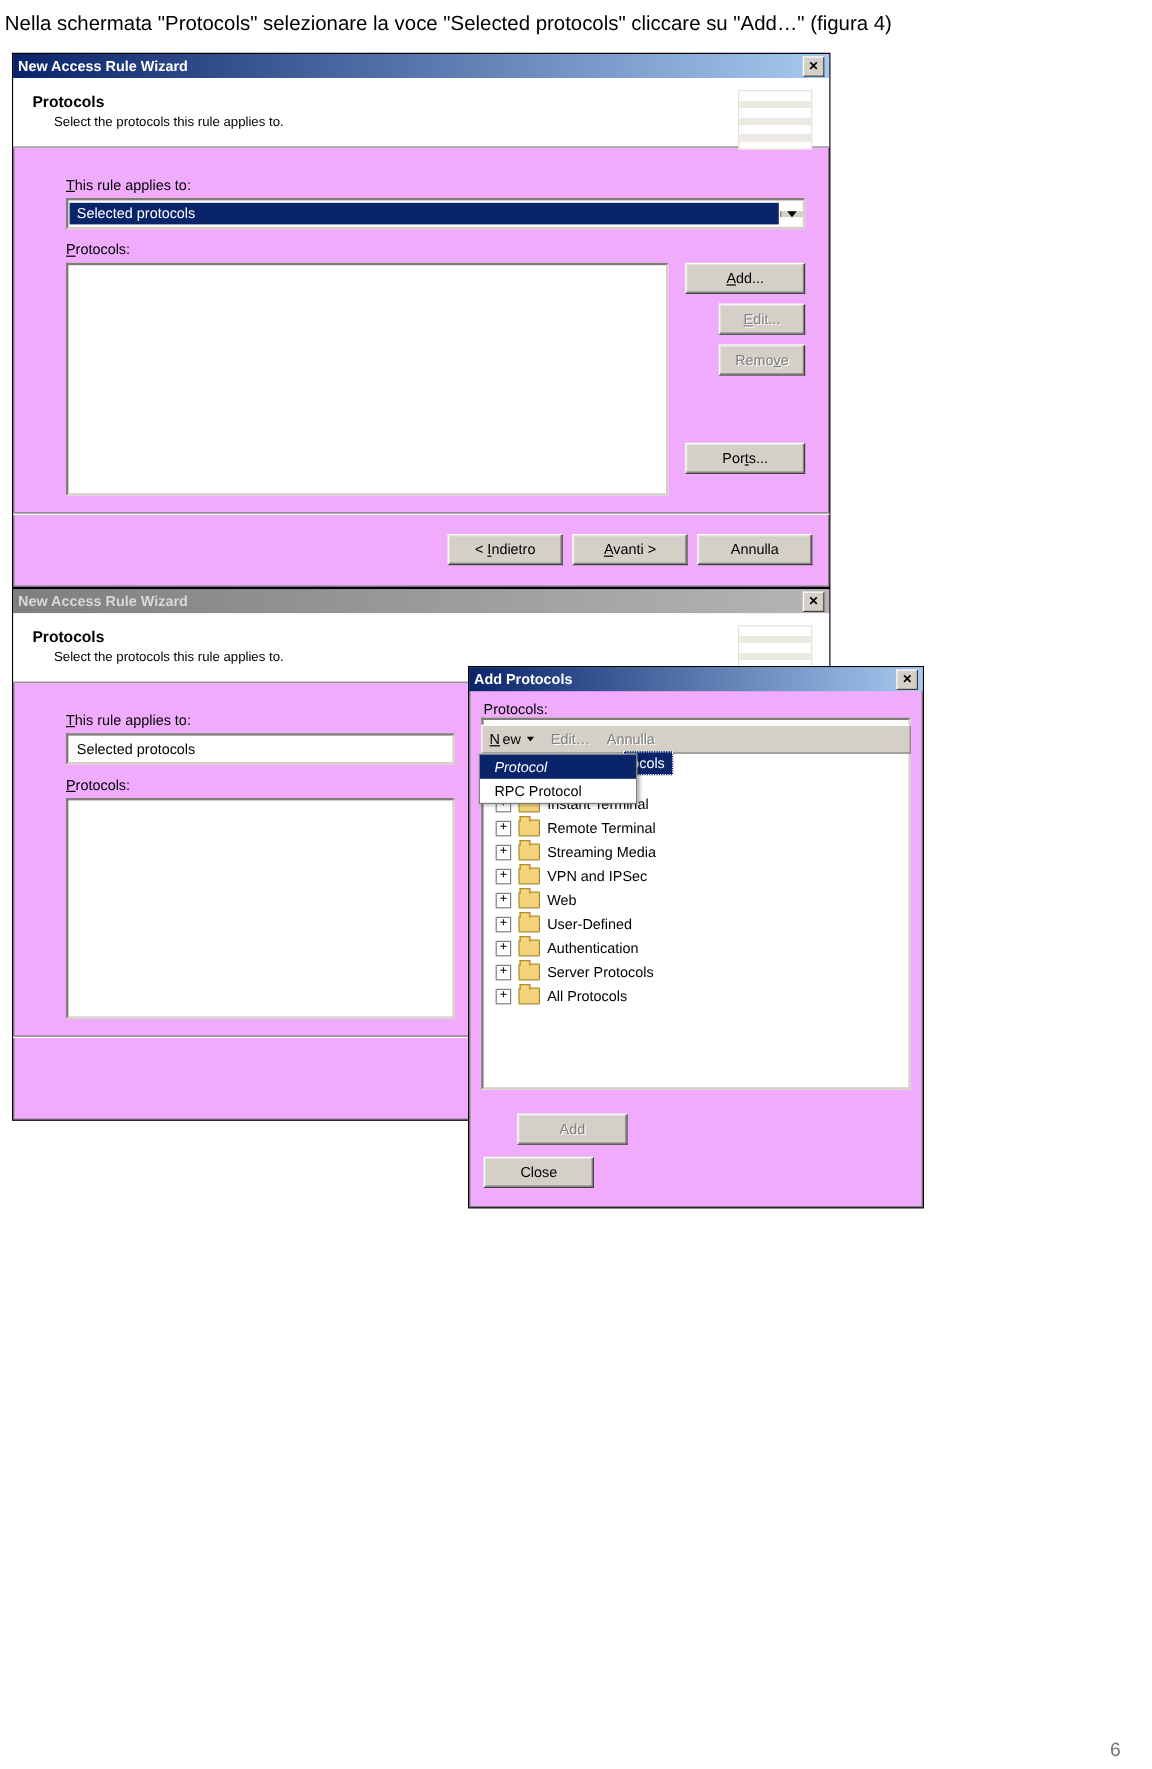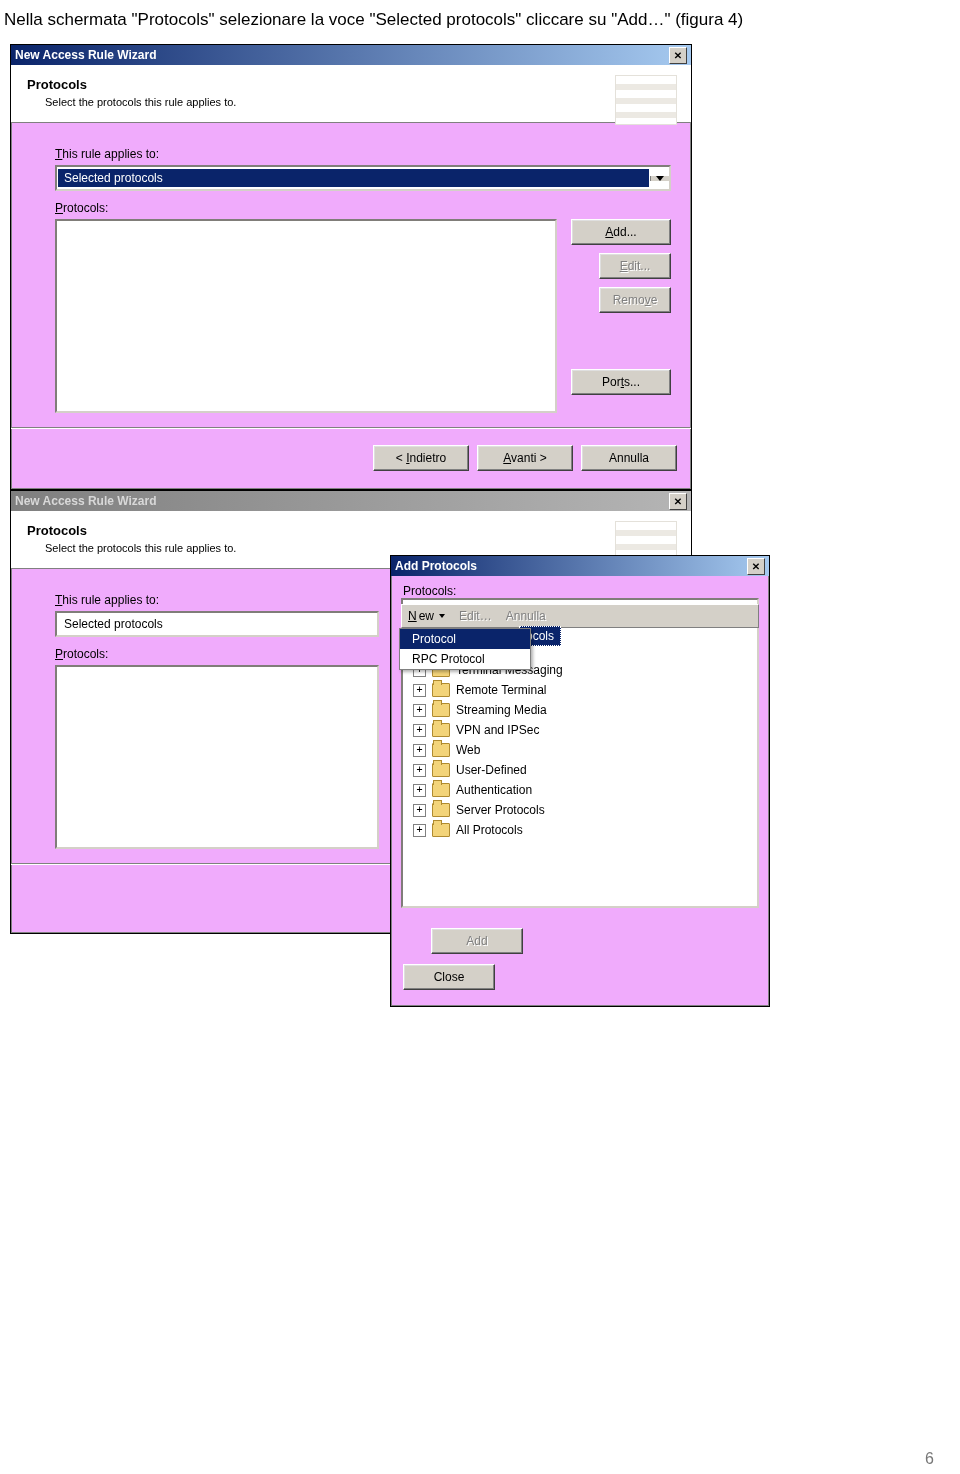--- a/index.html
+++ b/index.html
@@ -42,21 +42,21 @@
   .stack .dlg.back{position:absolute;left:0;top:0;width:680px;}
   .stack .dlg.front{position:absolute;left:380px;top:65px;width:378px;}
 
   .toolbar{background:#d4d0c8;border:1px solid #fff;border-right-color:#808080;border-bottom-color:#808080;padding:4px 6px;margin:4px 6px 2px 6px;font-size:12px;display:flex;gap:14px;}
   .toolbar .itm{display:inline-flex;align-items:center;gap:2px;}
   .toolbar .disabled{color:#808080;text-shadow:1px 1px 0 #fff;}
   .tri-small{width:0;height:0;border-left:3px solid transparent;border-right:3px solid transparent;border-top:4px solid #000;display:inline-block;margin-left:3px;}
 
   .menu-pop{position:absolute;left:8px;top:30px;width:130px;background:#fff;border:1px solid #808080;box-shadow:2px 2px 3px rgba(0,0,0,.3);font-size:12px;}
   .menu-pop .mi{padding:3px 12px;}
-  .menu-pop .mi.hl{background:#0a246a;color:#fff;}
+  .menu-pop .mi.hl{background:#0a246a;color:#fff;font-style:italic;}
   .covered{position:absolute;left:128px;top:28px;background:#0a246a;color:#fff;font-size:12px;padding:2px 6px;border:1px dotted #fff;}
 
   .tree{background:#fff;border:2px inset #d4d0c8;margin:0 10px 6px 10px;height:310px;padding:40px 4px 4px 4px;box-sizing:border-box;overflow:hidden;}
   .tree .trow{display:flex;align-items:center;gap:6px;height:20px;font-size:12px;padding-left:6px;}
   .pm{width:11px;height:11px;border:1px solid #808080;background:#fff;display:flex;align-items:center;justify-content:center;font-size:10px;line-height:1;font-family:monospace;flex:0 0 auto;}
   .folder{width:16px;height:12px;background:#f3d47a;border:1px solid #b08b2f;border-radius:1px;flex:0 0 auto;position:relative;}
   .folder:before{content:"";position:absolute;top:-4px;left:0;width:7px;height:4px;background:#f3d47a;border:1px solid #b08b2f;border-bottom:none;}
 
   .dlg-ftr{padding:14px 12px 16px 12px;display:flex;justify-content:flex-end;gap:10px;flex-direction:column;}
   .dlg-ftr .wbtn{width:90px;}
@@ -157,21 +157,21 @@
     <div style="position:relative;">
       <div class="tree" id="tree5">
             <div class="trow">
               <div class="pm">+</div>
               <div class="folder"></div>
               <span>Mail</span>
             </div>
             <div class="trow">
               <div class="pm">+</div>
               <div class="folder"></div>
-              <span>Terminal Messaging</span>
+              <span>Instant Terminal</span>
             </div>
             <div class="trow">
               <div class="pm">+</div>
               <div class="folder"></div>
               <span>Remote Terminal</span>
             </div>
             <div class="trow">
               <div class="pm">+</div>
               <div class="folder"></div>
               <span>Streaming Media</span>

